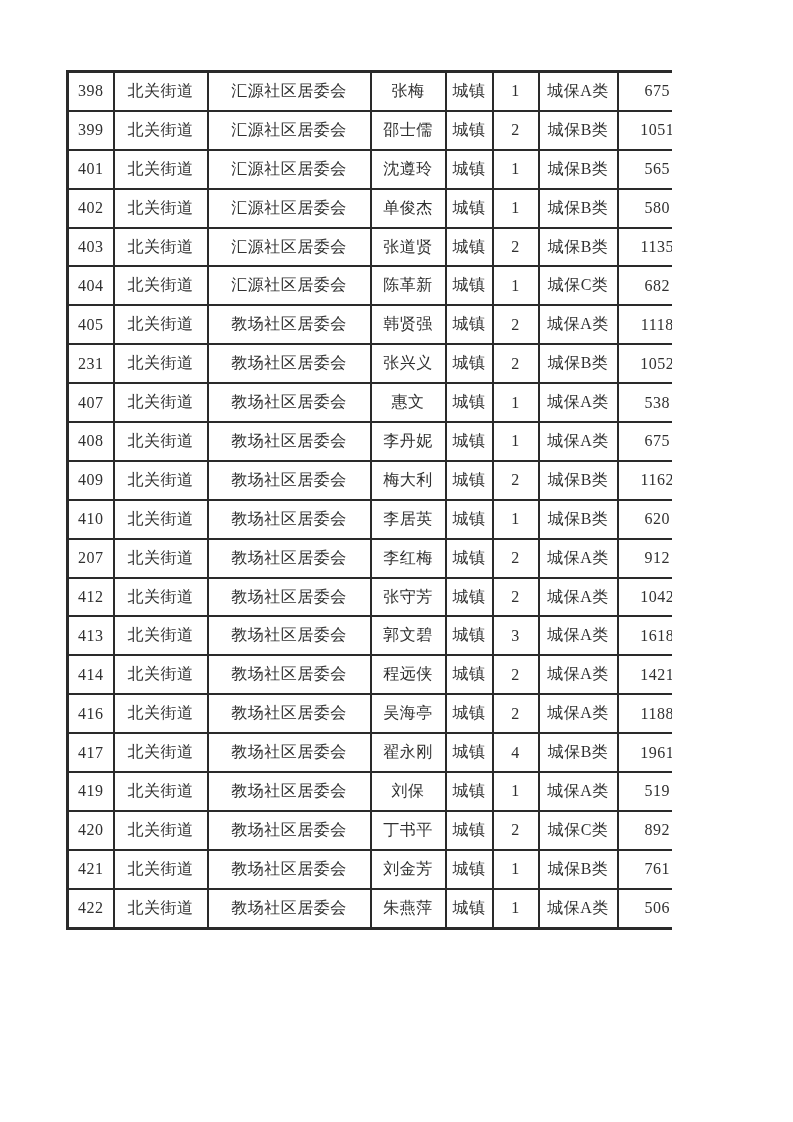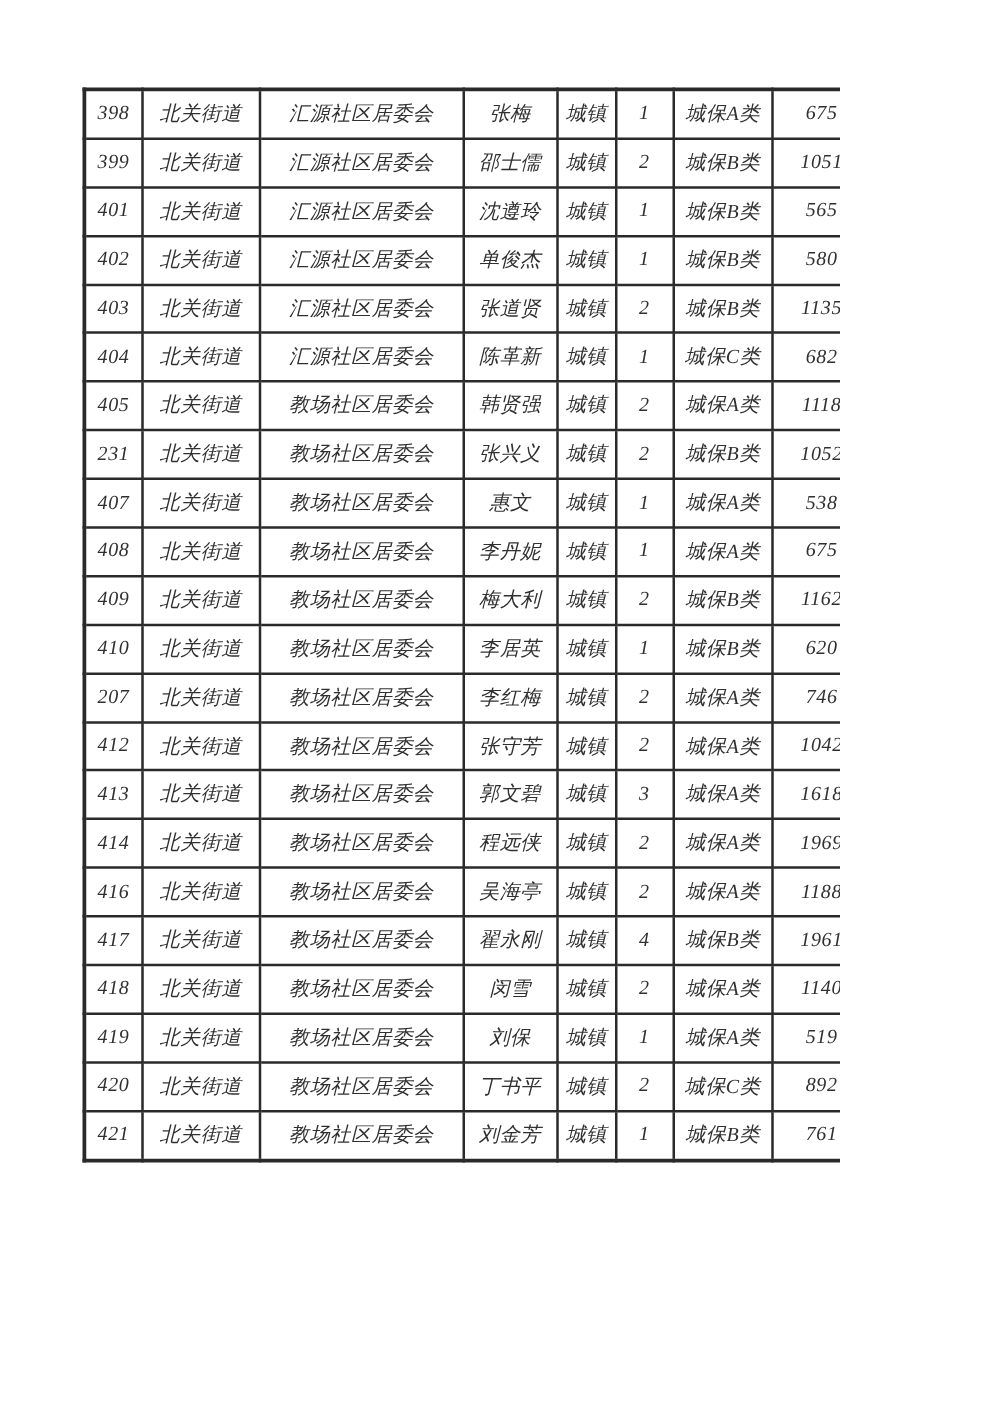--- a/index.html
+++ b/index.html
@@ -11,21 +11,20 @@
   body{
     width:793px;height:1122px;
     background:var(--page-bg);
     font-family:"Liberation Serif","DejaVu Serif",serif;
   }
   .page{
     position:relative;
     width:672px;height:1122px;
     background:var(--page-bg);
     overflow:hidden;
-    font-style:italic;
   }
   table.roster{
     position:absolute;
     left:66px;top:70px;
     width:630px;
     border-collapse:collapse;
     table-layout:fixed;
     border:3px solid var(--border-color);
   }
   table.roster td{
@@ -181,21 +180,21 @@
     <td class="col-amount">620</td>
   </tr>
         <tr>
     <td class="col-serial">207</td>
     <td class="col-street">北关街道</td>
     <td class="col-committee">教场社区居委会</td>
     <td class="col-name">李红梅</td>
     <td class="col-residence">城镇</td>
     <td class="col-count">2</td>
     <td class="col-category">城保A类</td>
-    <td class="col-amount">746</td>
+    <td class="col-amount">912</td>
   </tr>
         <tr>
     <td class="col-serial">412</td>
     <td class="col-street">北关街道</td>
     <td class="col-committee">教场社区居委会</td>
     <td class="col-name">张守芳</td>
     <td class="col-residence">城镇</td>
     <td class="col-count">2</td>
     <td class="col-category">城保A类</td>
     <td class="col-amount">1042</td>
@@ -211,51 +210,41 @@
     <td class="col-amount">1618</td>
   </tr>
         <tr>
     <td class="col-serial">414</td>
     <td class="col-street">北关街道</td>
     <td class="col-committee">教场社区居委会</td>
     <td class="col-name">程远侠</td>
     <td class="col-residence">城镇</td>
     <td class="col-count">2</td>
     <td class="col-category">城保A类</td>
-    <td class="col-amount">1969</td>
+    <td class="col-amount">1421</td>
   </tr>
         <tr>
     <td class="col-serial">416</td>
     <td class="col-street">北关街道</td>
     <td class="col-committee">教场社区居委会</td>
     <td class="col-name">吴海亭</td>
     <td class="col-residence">城镇</td>
     <td class="col-count">2</td>
     <td class="col-category">城保A类</td>
     <td class="col-amount">1188</td>
   </tr>
         <tr>
     <td class="col-serial">417</td>
     <td class="col-street">北关街道</td>
     <td class="col-committee">教场社区居委会</td>
     <td class="col-name">翟永刚</td>
     <td class="col-residence">城镇</td>
     <td class="col-count">4</td>
     <td class="col-category">城保B类</td>
     <td class="col-amount">1961</td>
-  </tr>
-        <tr>
-    <td class="col-serial">418</td>
-    <td class="col-street">北关街道</td>
-    <td class="col-committee">教场社区居委会</td>
-    <td class="col-name">闵雪</td>
-    <td class="col-residence">城镇</td>
-    <td class="col-count">2</td>
-    <td class="col-category">城保A类</td>
-    <td class="col-amount">1140</td>
   </tr>
         <tr>
     <td class="col-serial">419</td>
     <td class="col-street">北关街道</td>
     <td class="col-committee">教场社区居委会</td>
     <td class="col-name">刘保</td>
     <td class="col-residence">城镇</td>
     <td class="col-count">1</td>
     <td class="col-category">城保A类</td>
     <td class="col-amount">519</td>
@@ -272,16 +261,26 @@
   </tr>
         <tr>
     <td class="col-serial">421</td>
     <td class="col-street">北关街道</td>
     <td class="col-committee">教场社区居委会</td>
     <td class="col-name">刘金芳</td>
     <td class="col-residence">城镇</td>
     <td class="col-count">1</td>
     <td class="col-category">城保B类</td>
     <td class="col-amount">761</td>
+  </tr>
+        <tr>
+    <td class="col-serial">422</td>
+    <td class="col-street">北关街道</td>
+    <td class="col-committee">教场社区居委会</td>
+    <td class="col-name">朱燕萍</td>
+    <td class="col-residence">城镇</td>
+    <td class="col-count">1</td>
+    <td class="col-category">城保A类</td>
+    <td class="col-amount">506</td>
   </tr>
       </tbody>
   </table>
 </div>
 
 </body></html>

